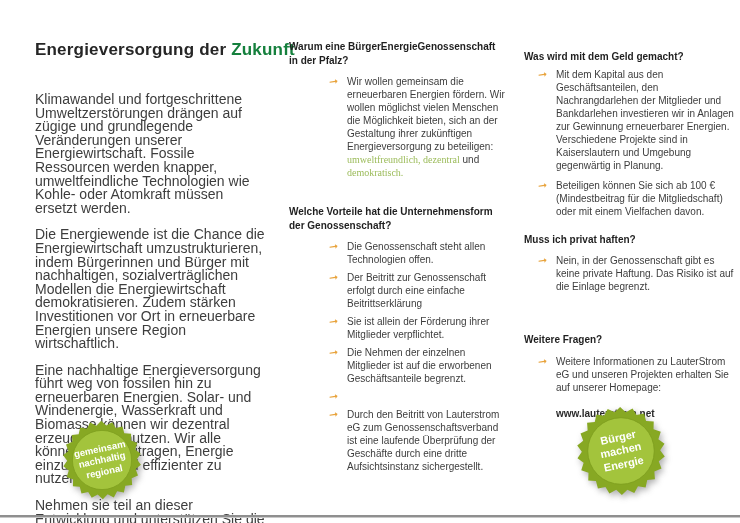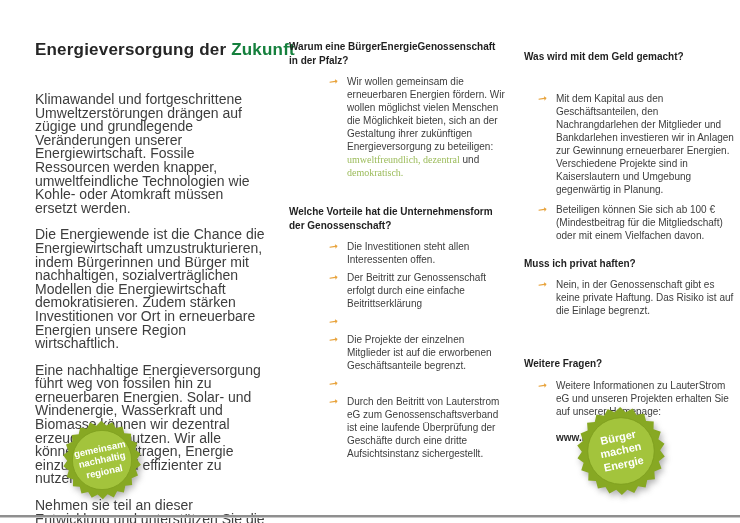--- a/index.html
+++ b/index.html
@@ -94,44 +94,45 @@
 
     <div class="bullet">
       <span class="arrow">➞</span>
       <span class="btxt"><span>Wir wollen gemeinsam die erneuerbaren Energien fördern. Wir wollen möglichst vielen Menschen die Möglichkeit bieten, sich an der Gestaltung ihrer zukünftigen Energieversorgung zu beteiligen: </span><span class="green-txt">umweltfreundlich, dezentral</span><span> und </span><span class="green-txt">demokratisch.</span></span>
     </div>
 
     <h2 class="q-head sect-gap-lg">Welche Vorteile hat die Unternehmensform der Genossenschaft?</h2>
 
     <div class="bullet">
       <span class="arrow">➞</span>
-      <span class="btxt">Die Investitionen steht allen Interessenten offen.</span>
+      <span class="btxt">Die Genossenschaft steht allen Technologien offen.</span>
     </div>
     <div class="bullet">
       <span class="arrow">➞</span>
       <span class="btxt">Der Beitritt zur Genossenschaft erfolgt durch eine einfache Beitrittserklärung</span>
     </div>
     <div class="bullet">
       <span class="arrow">➞</span>
+      <span class="btxt">Sie ist allein der Förderung ihrer Mitglieder verpflichtet.</span>
     </div>
     <div class="bullet">
       <span class="arrow">➞</span>
-      <span class="btxt">Die Projekte der einzelnen Mitglieder ist auf die erworbenen Geschäftsanteile begrenzt.</span>
+      <span class="btxt">Die Nehmen der einzelnen Mitglieder ist auf die erworbenen Geschäftsanteile begrenzt.</span>
     </div>
     <div class="bullet">
       <span class="arrow">➞</span>
     </div>
     <div class="bullet">
       <span class="arrow">➞</span>
       <span class="btxt">Durch den Beitritt von Lauterstrom eG zum Genossenschaftsverband ist eine laufende Überprüfung der Geschäfte durch eine dritte Aufsichtsinstanz sichergestellt.</span>
     </div>
   </div>
 
   <div class="col col3">
-    <h2 class="q-head" style="margin-bottom:28px;">Was wird mit dem Geld gemacht?</h2>
+    <h2 class="q-head" style="margin-bottom:4px;">Was wird mit dem Geld gemacht?</h2>
 
     <div class="bullet" style="margin-bottom:7px;">
       <span class="arrow">➞</span>
       <span class="btxt">Mit dem Kapital aus den Geschäftsanteilen, den Nachrangdarlehen der Mitglieder und Bankdarlehen investieren wir in Anlagen zur Gewinnung erneuerbarer Energien. Verschiedene Projekte sind in Kaiserslautern und Umgebung gegenwärtig in Planung.</span>
     </div>
     <div class="bullet">
       <span class="arrow">➞</span>
       <span class="btxt">Beteiligen können Sie sich ab 100 € (Mindestbeitrag für die Mitgliedschaft) oder mit einem Vielfachen davon.</span>
     </div>
 

